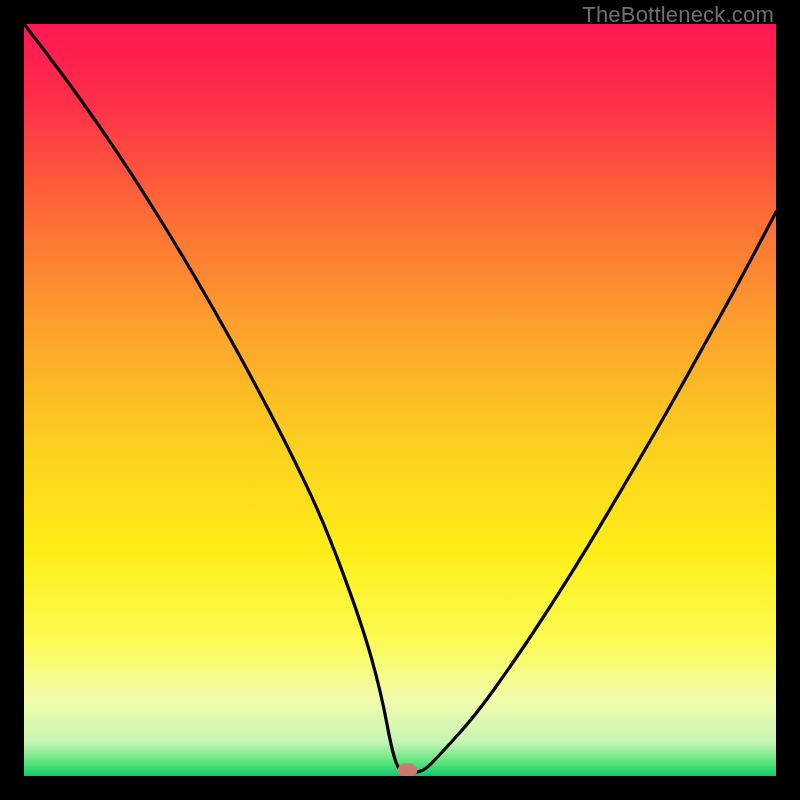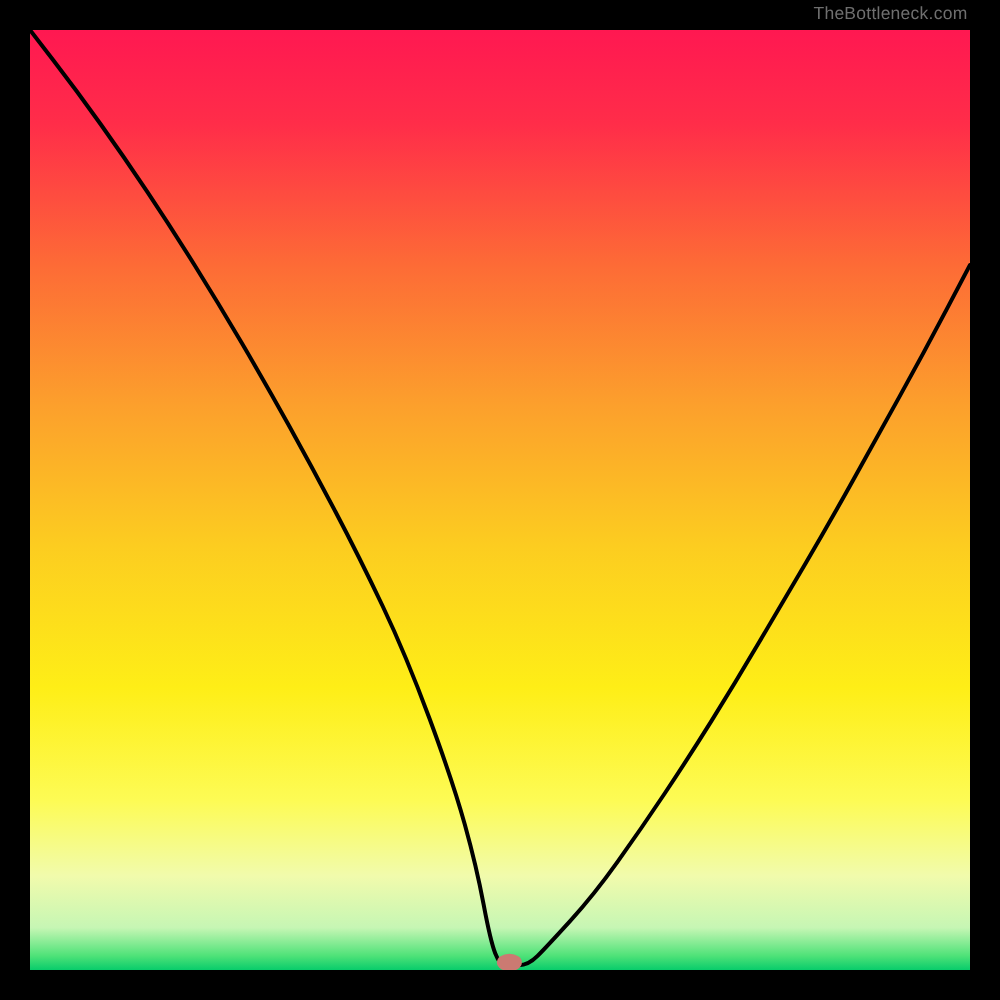--- a/index.html
+++ b/index.html
@@ -24,21 +24,21 @@
     left: 0;
     top: 0;
     width: 752px;
     height: 752px;
   }
   .watermark {
     position: absolute;
     top: 2px;
     right: 26px;
     color: #6f6f6f;
-    font-size: 14px;
+    font-size: 22px;
     font-weight: 500;
     letter-spacing: 0.2px;
     text-align: center;
   }
 </style>
 </head>
 <body>
 
 <div class="watermark">TheBottleneck.com</div>
 

